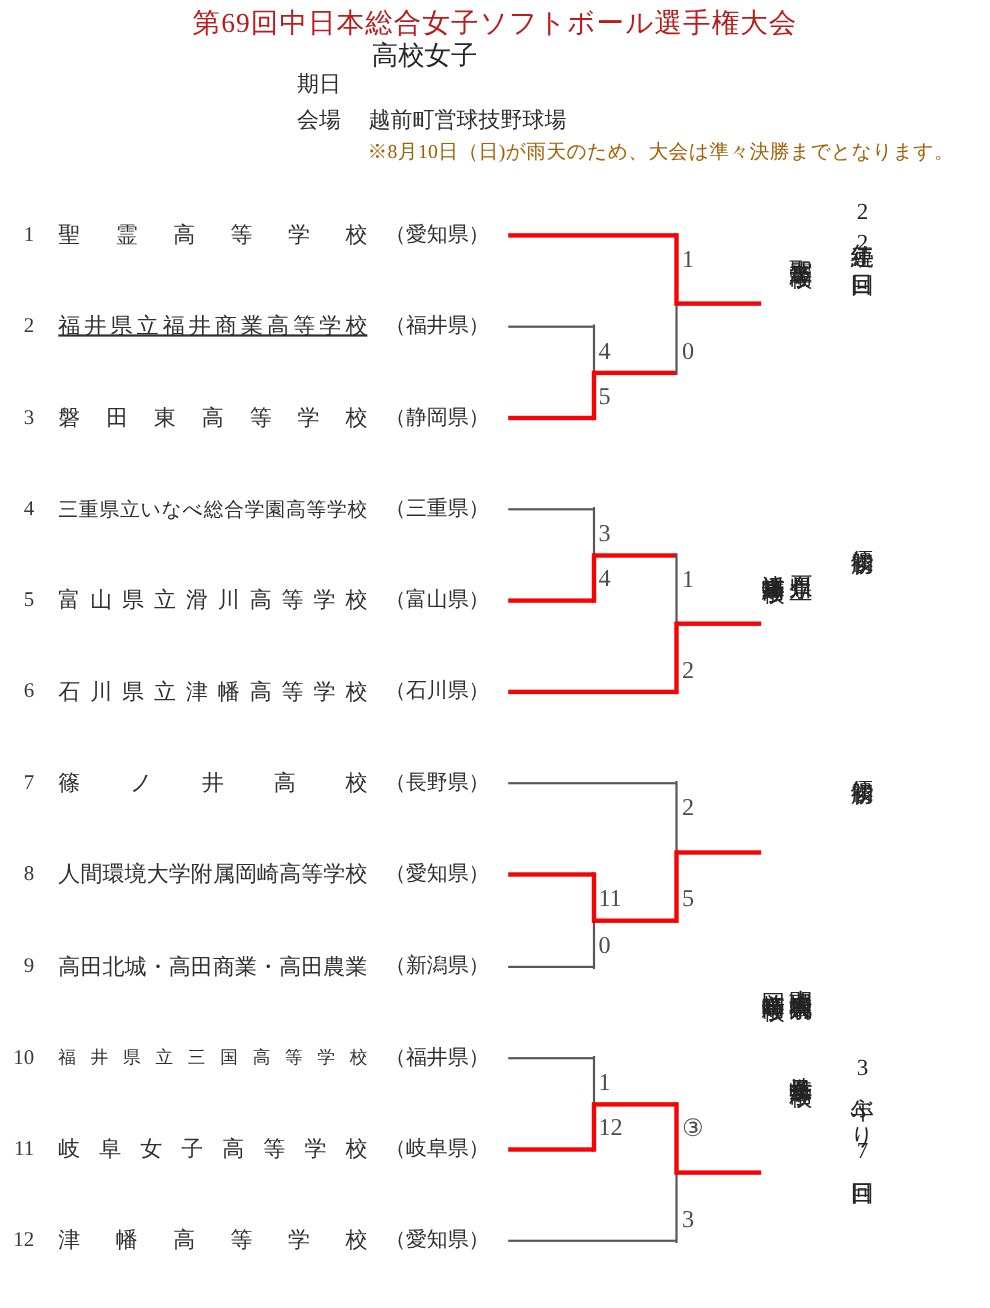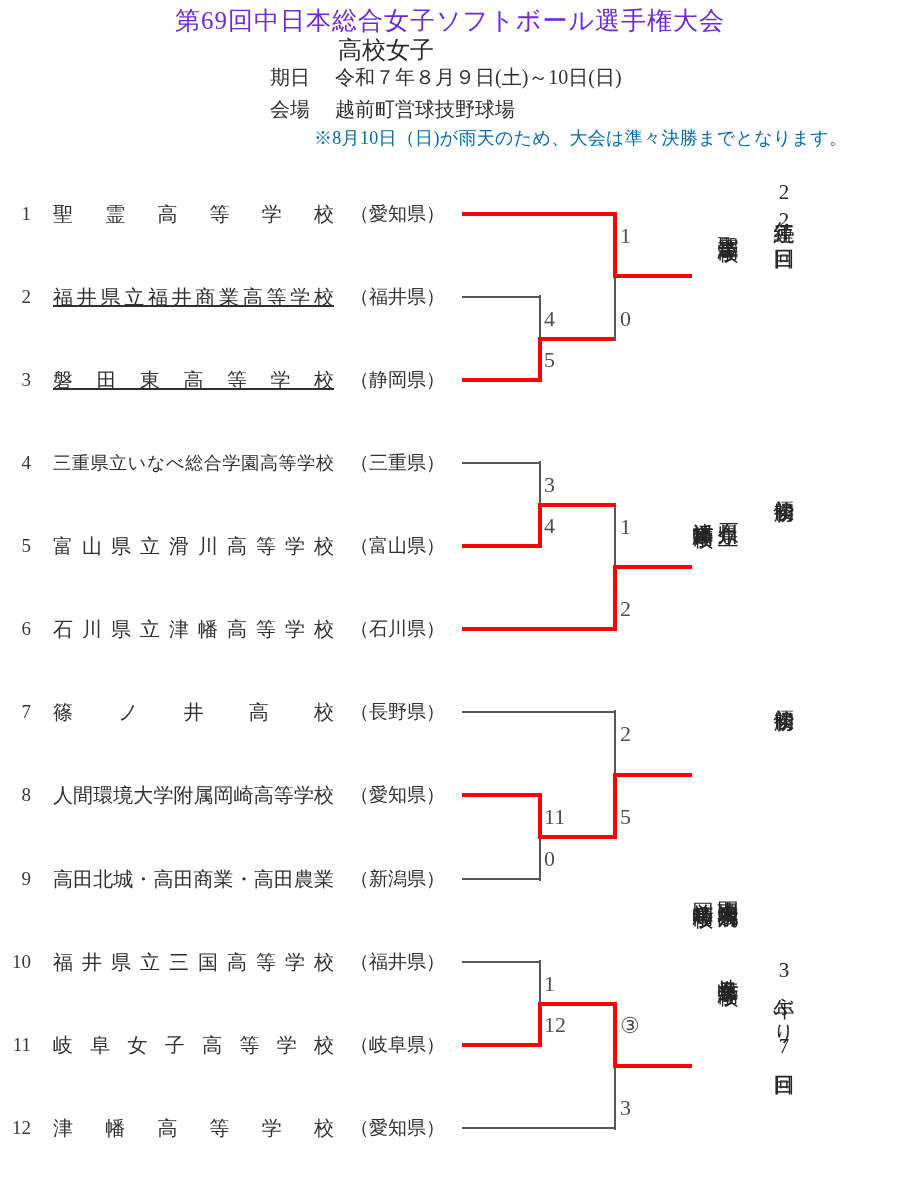--- a/index.html
+++ b/index.html
@@ -3,32 +3,32 @@
 <meta charset="utf-8">
 <style>
   html,body{margin:0;padding:0;}
   body{
     width:900px;height:1189px;background:#ffffff;position:relative;overflow:hidden;
     font-family:"Liberation Serif","DejaVu Serif",serif;color:#2e2e30;
   }
   
   .title{
     position:absolute;top:4px;left:0;width:900px;text-align:center;
-    font-size:25px;letter-spacing:1px;color:#6d28d9;white-space:nowrap;
+    font-size:25px;letter-spacing:1px;color:#b91c1c;white-space:nowrap;
   }
   .subtitle{
     position:absolute;top:34px;left:0;width:772px;text-align:center;
     font-size:24px;color:#27272a;
   }
   .meta-row{position:absolute;left:0;width:900px;height:26px;line-height:26px;font-size:20px;}
   .meta-label{position:absolute;left:270px;}
   .meta-value{position:absolute;left:335px;white-space:nowrap;}
   .note{
-    position:absolute;top:126px;left:314px;font-size:18px;letter-spacing:0.3px;
-    white-space:nowrap;color:#0369a1;
+    position:absolute;top:126px;left:334px;font-size:18px;letter-spacing:0.3px;
+    white-space:nowrap;color:#a16207;
   }
   
   #bracket{position:absolute;top:0;left:0;width:900px;height:1189px;}
   .team-row{position:absolute;left:0;width:470px;height:30px;line-height:30px;}
   .team-no{position:absolute;left:5px;width:26px;text-align:right;font-size:19px;color:#39393b;}
   .team-name{
     position:absolute;left:53px;width:281px;font-size:20px;color:#2f2f31;
     text-align:justify;text-align-last:justify;white-space:nowrap;
   }
   .team-pref{position:absolute;left:350px;font-size:19px;color:#2f2f31;white-space:nowrap;}
@@ -50,42 +50,41 @@
     white-space:pre-line;color:#242426;font-weight:500;
   }
 </style>
 </head>
 <body>
 
 <div class="title">第69回中日本総合女子ソフトボール選手権大会</div>
 <div class="subtitle">高校女子</div>
 <div class="meta-row" style="top:64px;">
   <span class="meta-label">期日</span>
-  <span class="meta-value">令和７年８月９日(土)～10日(日)</span>
 </div>
 <div class="meta-row" style="top:96px;">
   <span class="meta-label">会場</span>
   <span class="meta-value">越前町営球技野球場</span>
 </div>
 <div class="note">※8月10日（日)が雨天のため、大会は準々決勝までとなります。</div>
 
 <div id="bracket">
     <div class="team-row" style="top: 199px;">
       <span class="team-no">1</span>
       <span class="team-name" style="font-size: 20px;">聖霊高等学校</span>
       <span class="team-pref">（愛知県）</span>
     </div>
     <div class="team-row" style="top: 282px;">
       <span class="team-no">2</span>
       <span class="team-name" style="font-size: 20px; text-decoration: underline;">福井県立福井商業高等学校</span>
       <span class="team-pref">（福井県）</span>
     </div>
     <div class="team-row" style="top: 365px;">
       <span class="team-no">3</span>
-      <span class="team-name" style="font-size: 20px; text-decoration: underline;">磐田東高等学校</span>
+      <span class="team-name" style="font-size: 20px;">磐田東高等学校</span>
       <span class="team-pref">（静岡県）</span>
     </div>
     <div class="line red" style="left: 462px; top: 212px; width: 153px; height: 4px;"></div>
     <div class="line" style="left: 462px; top: 296.25px; width: 78px; height: 1.5px;"></div>
     <div class="line red" style="left: 462px; top: 378px; width: 78px; height: 4px;"></div>
     <div class="line" style="left: 539.25px; top: 295px; width: 1.5px; height: 45.5px;"></div>
     <div class="line red" style="left: 538px; top: 336.5px; width: 4px; height: 45.5px;"></div>
     <div class="line red" style="left: 540px; top: 336.5px; width: 75px; height: 4px;"></div>
     <div class="line" style="left: 614.25px; top: 274.25px; width: 1.5px; height: 66.25px;"></div>
     <div class="line red" style="left: 613px; top: 212px; width: 4px; height: 66.25px;"></div>
@@ -153,21 +152,21 @@
     <div class="line red" style="left: 615px; top: 772.5px; width: 77px; height: 4px;"></div>
     <div class="score" style="left: 544px; top: 806px;">11</div>
     <div class="score" style="left: 544px; top: 848px;">0</div>
     <div class="score" style="left: 620px; top: 723px;">2</div>
     <div class="score" style="left: 620px; top: 806px;">5</div>
     <div class="winner-name" style="top: 714px; height: 178px; text-align: end;">人間環境大学附属
 岡崎高等学校</div>
     <div class="achv" style="top: 692px; height: 70px;">初優勝</div>
     <div class="team-row" style="top: 947px;">
       <span class="team-no">10</span>
-      <span class="team-name" style="font-size: 20px;">福井県立三国高等学校</span>
+      <span class="team-name" style="font-size: 16px;">福井県立三国高等学校</span>
       <span class="team-pref">（福井県）</span>
     </div>
     <div class="team-row" style="top: 1030px;">
       <span class="team-no">11</span>
       <span class="team-name" style="font-size: 20px;">岐阜女子高等学校</span>
       <span class="team-pref">（岐阜県）</span>
     </div>
     <div class="team-row" style="top: 1113px;">
       <span class="team-no">12</span>
       <span class="team-name" style="font-size: 20px;">津幡高等学校</span>

